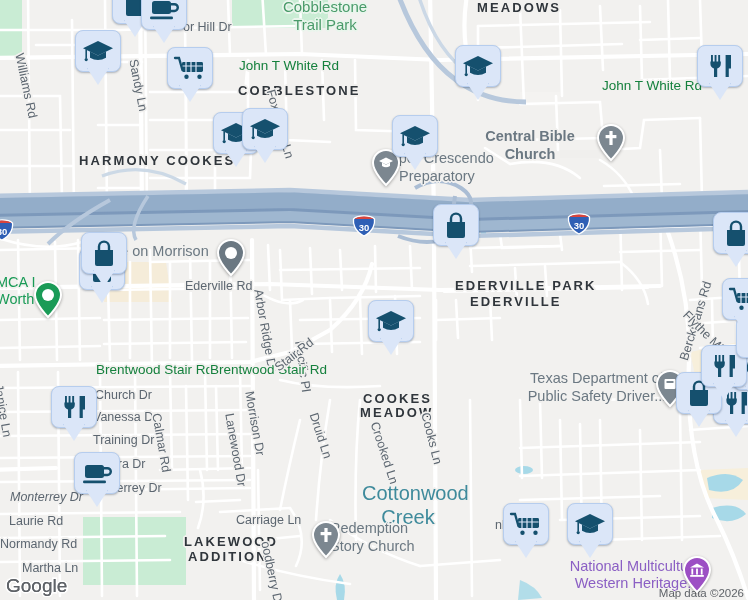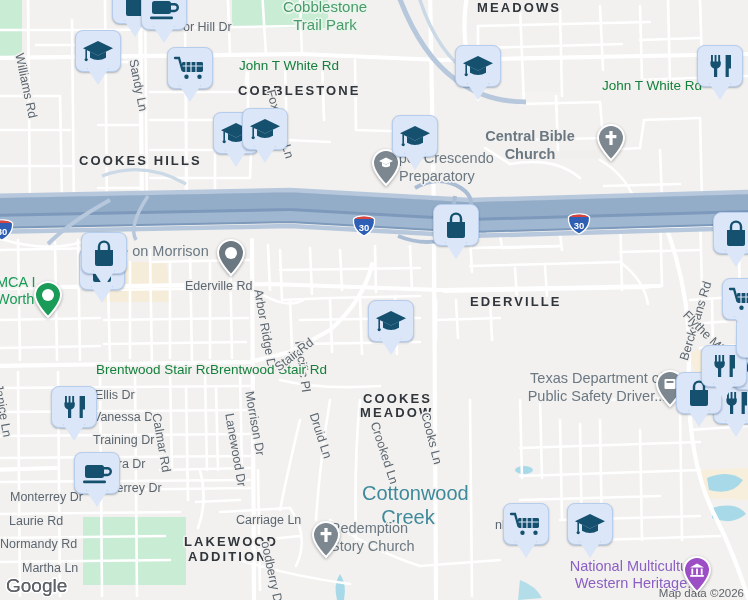--- a/index.html
+++ b/index.html
@@ -349,47 +349,48 @@
         <path d="M398 -6 q22 60 58 86 q30 22 70 22" stroke="#b7c8dc" stroke-width="5"></path>
         <path d="M418 -6 q18 58 52 80" stroke="#cbd8e6" stroke-width="3.4"></path>
       </g>
     </g>
   </svg>
 
   <div class="layer">
 
     <div class="lbl hood-lbl" style="left:238px;top:83px;">COBBLESTONE</div>
     <div class="lbl hood-lbl" style="left:477px;top:0px;">MEADOWS</div>
-    <div class="lbl hood-lbl" style="left:79px;top:153px;">COOKES HILLS</div>
+    <div class="lbl hood-lbl" style="left:79px;top:153px;">HARMONY COOKES</div>
+    <div class="lbl hood-lbl" style="left:455px;top:278px;">EDERVILLE PARK</div>
     <div class="lbl hood-lbl" style="left:470px;top:294px;">EDERVILLE</div>
     <div class="lbl hood-lbl" style="left:363px;top:391px;">COOKES</div>
     <div class="lbl hood-lbl" style="left:360px;top:405px;">MEADOW</div>
     <div class="lbl hood-lbl" style="left:184px;top:534px;">LAKEWOOD</div>
     <div class="lbl hood-lbl" style="left:188px;top:549px;">ADDITION</div>
 
     <div class="lbl road-lbl big" style="left:239px;top:58px;">John T White Rd</div>
     <div class="lbl road-lbl big" style="left:602px;top:78px;">John T White Rd</div>
     <div class="lbl road-lbl rot" style="left:26px;top:52px;transform:rotate(78deg);">Williams Rd</div>
     <div class="lbl road-lbl rot" style="left:140px;top:58px;transform:rotate(79deg);">Sandy Ln</div>
     <div class="lbl road-lbl rot" style="left:277px;top:88px;transform:rotate(74deg);">Fox River Ln</div>
     <div class="lbl road-lbl" style="left:183px;top:20px;">or Hill Dr</div>
     <div class="lbl road-lbl" style="left:185px;top:279px;">Ederville Rd</div>
     <div class="lbl road-lbl rot" style="left:265px;top:288px;transform:rotate(80deg);">Arbor Ridge Dr</div>
     <div class="lbl road-lbl rot" style="left:306px;top:340px;transform:rotate(82deg);">Pacific Pl</div>
     <div class="lbl road-lbl big" style="left:96px;top:362px;">Brentwood Stair Rd</div>
     <div class="lbl road-lbl big" style="left:210px;top:362px;">Brentwood Stair Rd</div>
     <div class="lbl road-lbl rot" style="left:272px;top:363px;transform:rotate(-38deg);">Stair Rd</div>
     <div class="lbl road-lbl rot" style="left:256px;top:390px;transform:rotate(80deg);">Morrison Dr</div>
     <div class="lbl road-lbl rot" style="left:5px;top:383px;transform:rotate(80deg);">Janice Ln</div>
-    <div class="lbl road-lbl" style="left:95px;top:388px;">Ellis Dr</div>
+    <div class="lbl road-lbl" style="left:95px;top:388px;">Church Dr</div>
     <div class="lbl road-lbl" style="left:93px;top:410px;">Vanessa Dr</div>
     <div class="lbl road-lbl" style="left:93px;top:433px;">Training Dr</div>
     <div class="lbl road-lbl" style="left:108px;top:457px;">eira Dr</div>
     <div class="lbl road-lbl" style="left:106px;top:481px;">nterrey Dr</div>
-    <div class="lbl road-lbl" style="left:10px;top:490px;">Monterrey Dr</div>
+    <div class="lbl road-lbl" style="left:10px;top:490px;font-style:italic;">Monterrey Dr</div>
     <div class="lbl road-lbl rot" style="left:163px;top:412px;transform:rotate(80deg);">Calmar Rd</div>
     <div class="lbl road-lbl rot" style="left:236px;top:412px;transform:rotate(80deg);">Lanewood Dr</div>
     <div class="lbl road-lbl rot" style="left:320px;top:411px;transform:rotate(72deg);">Druid Ln</div>
     <div class="lbl road-lbl rot" style="left:381px;top:420px;transform:rotate(72deg);">Crooked Ln</div>
     <div class="lbl road-lbl rot" style="left:432px;top:411px;transform:rotate(76deg);">Cooks Ln</div>
     <div class="lbl road-lbl" style="left:9px;top:514px;">Laurie Rd</div>
     <div class="lbl road-lbl" style="left:0px;top:537px;">Normandy Rd</div>
     <div class="lbl road-lbl" style="left:22px;top:561px;">Martha Ln</div>
     <div class="lbl road-lbl" style="left:236px;top:513px;">Carriage Ln</div>
     <div class="lbl road-lbl rot" style="left:272px;top:540px;transform:rotate(78deg);">oodberry Dr</div>

